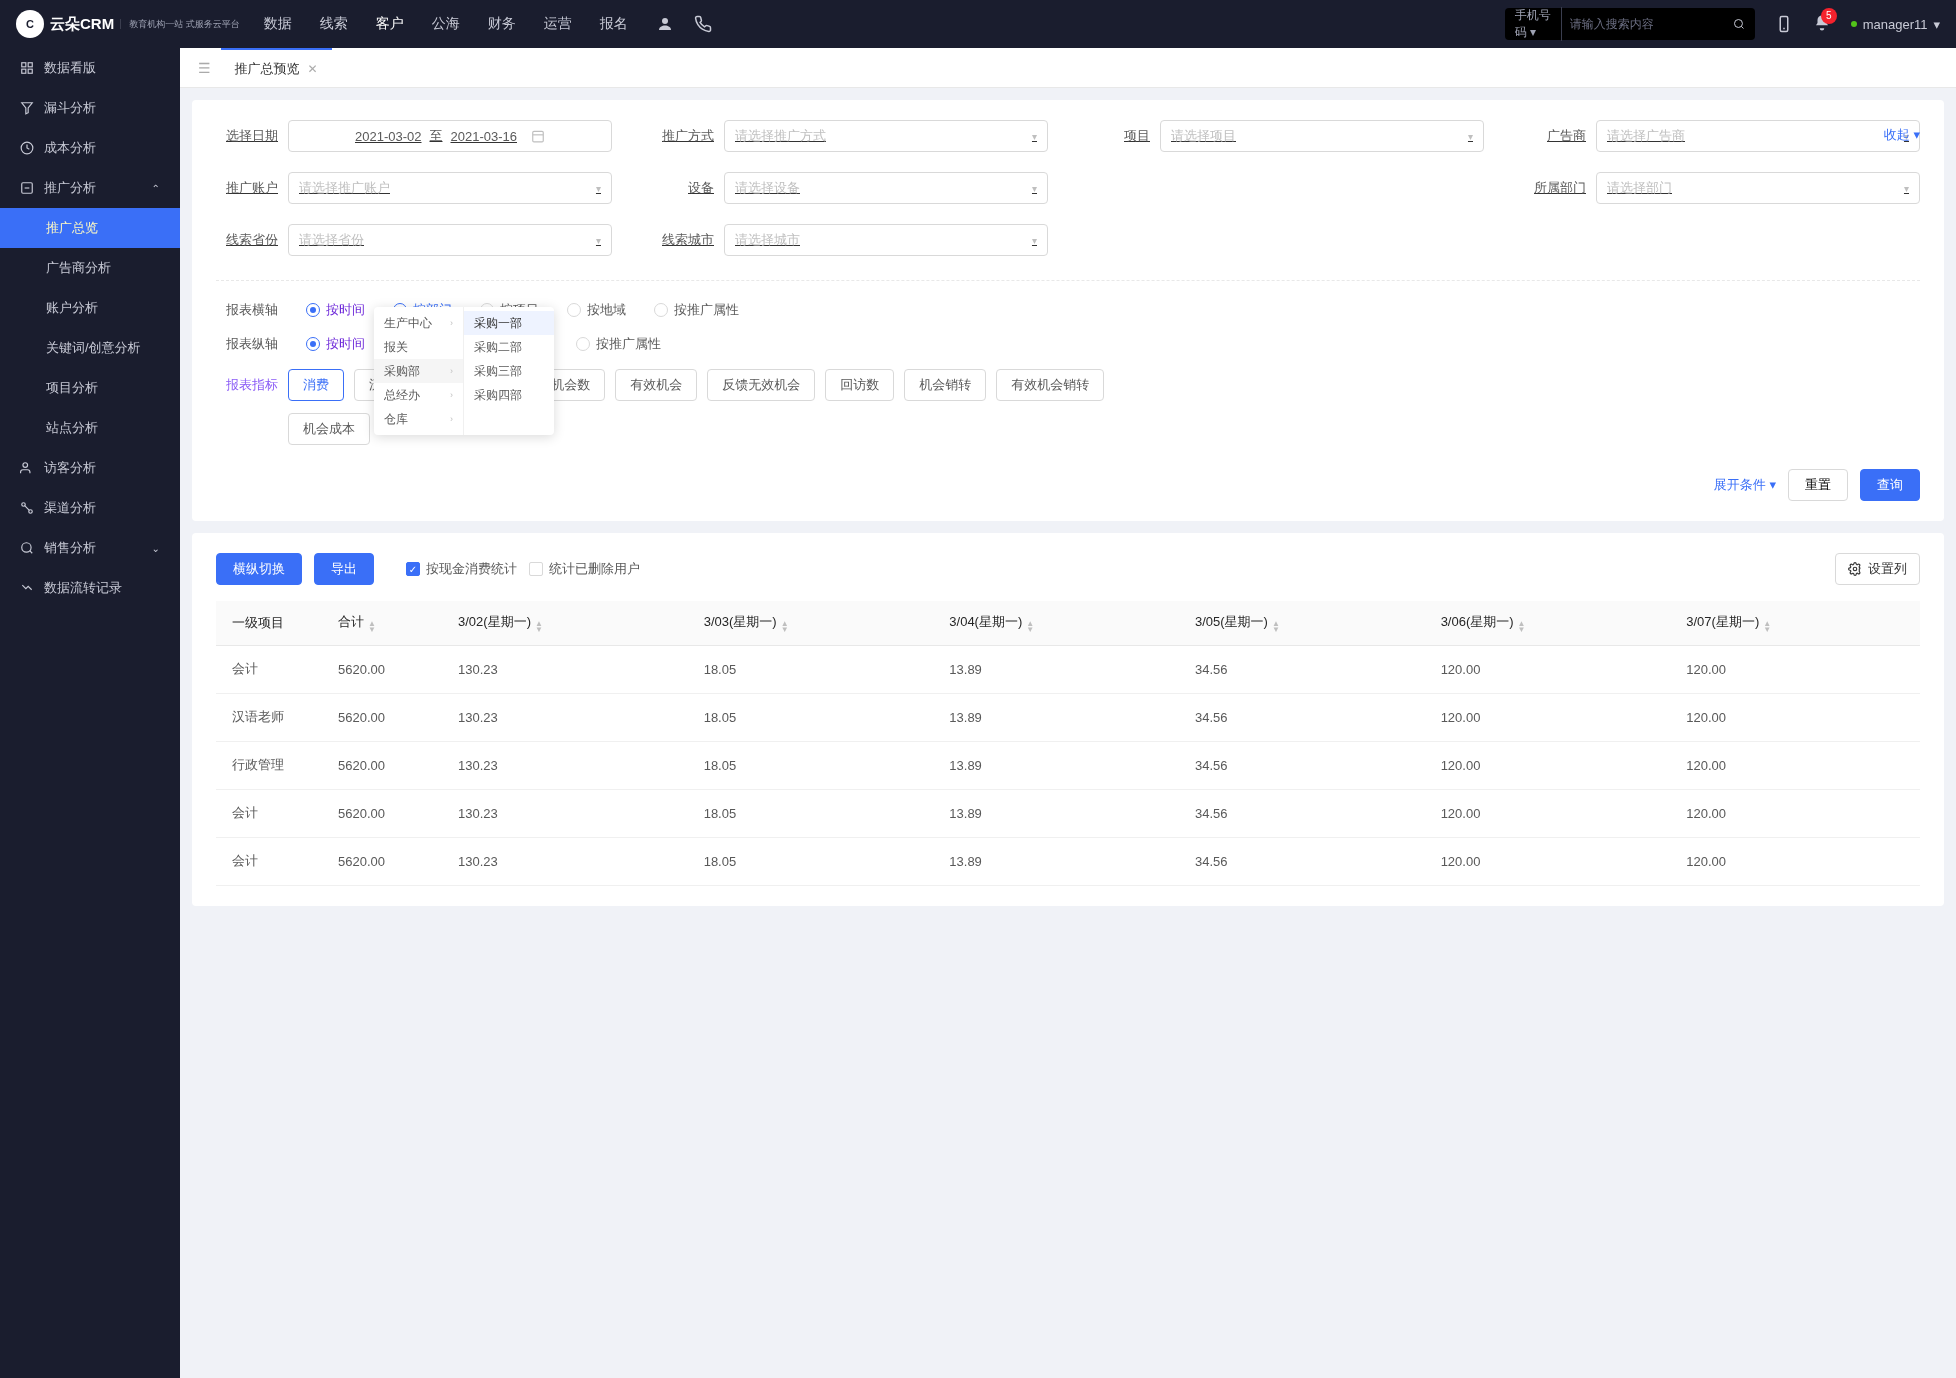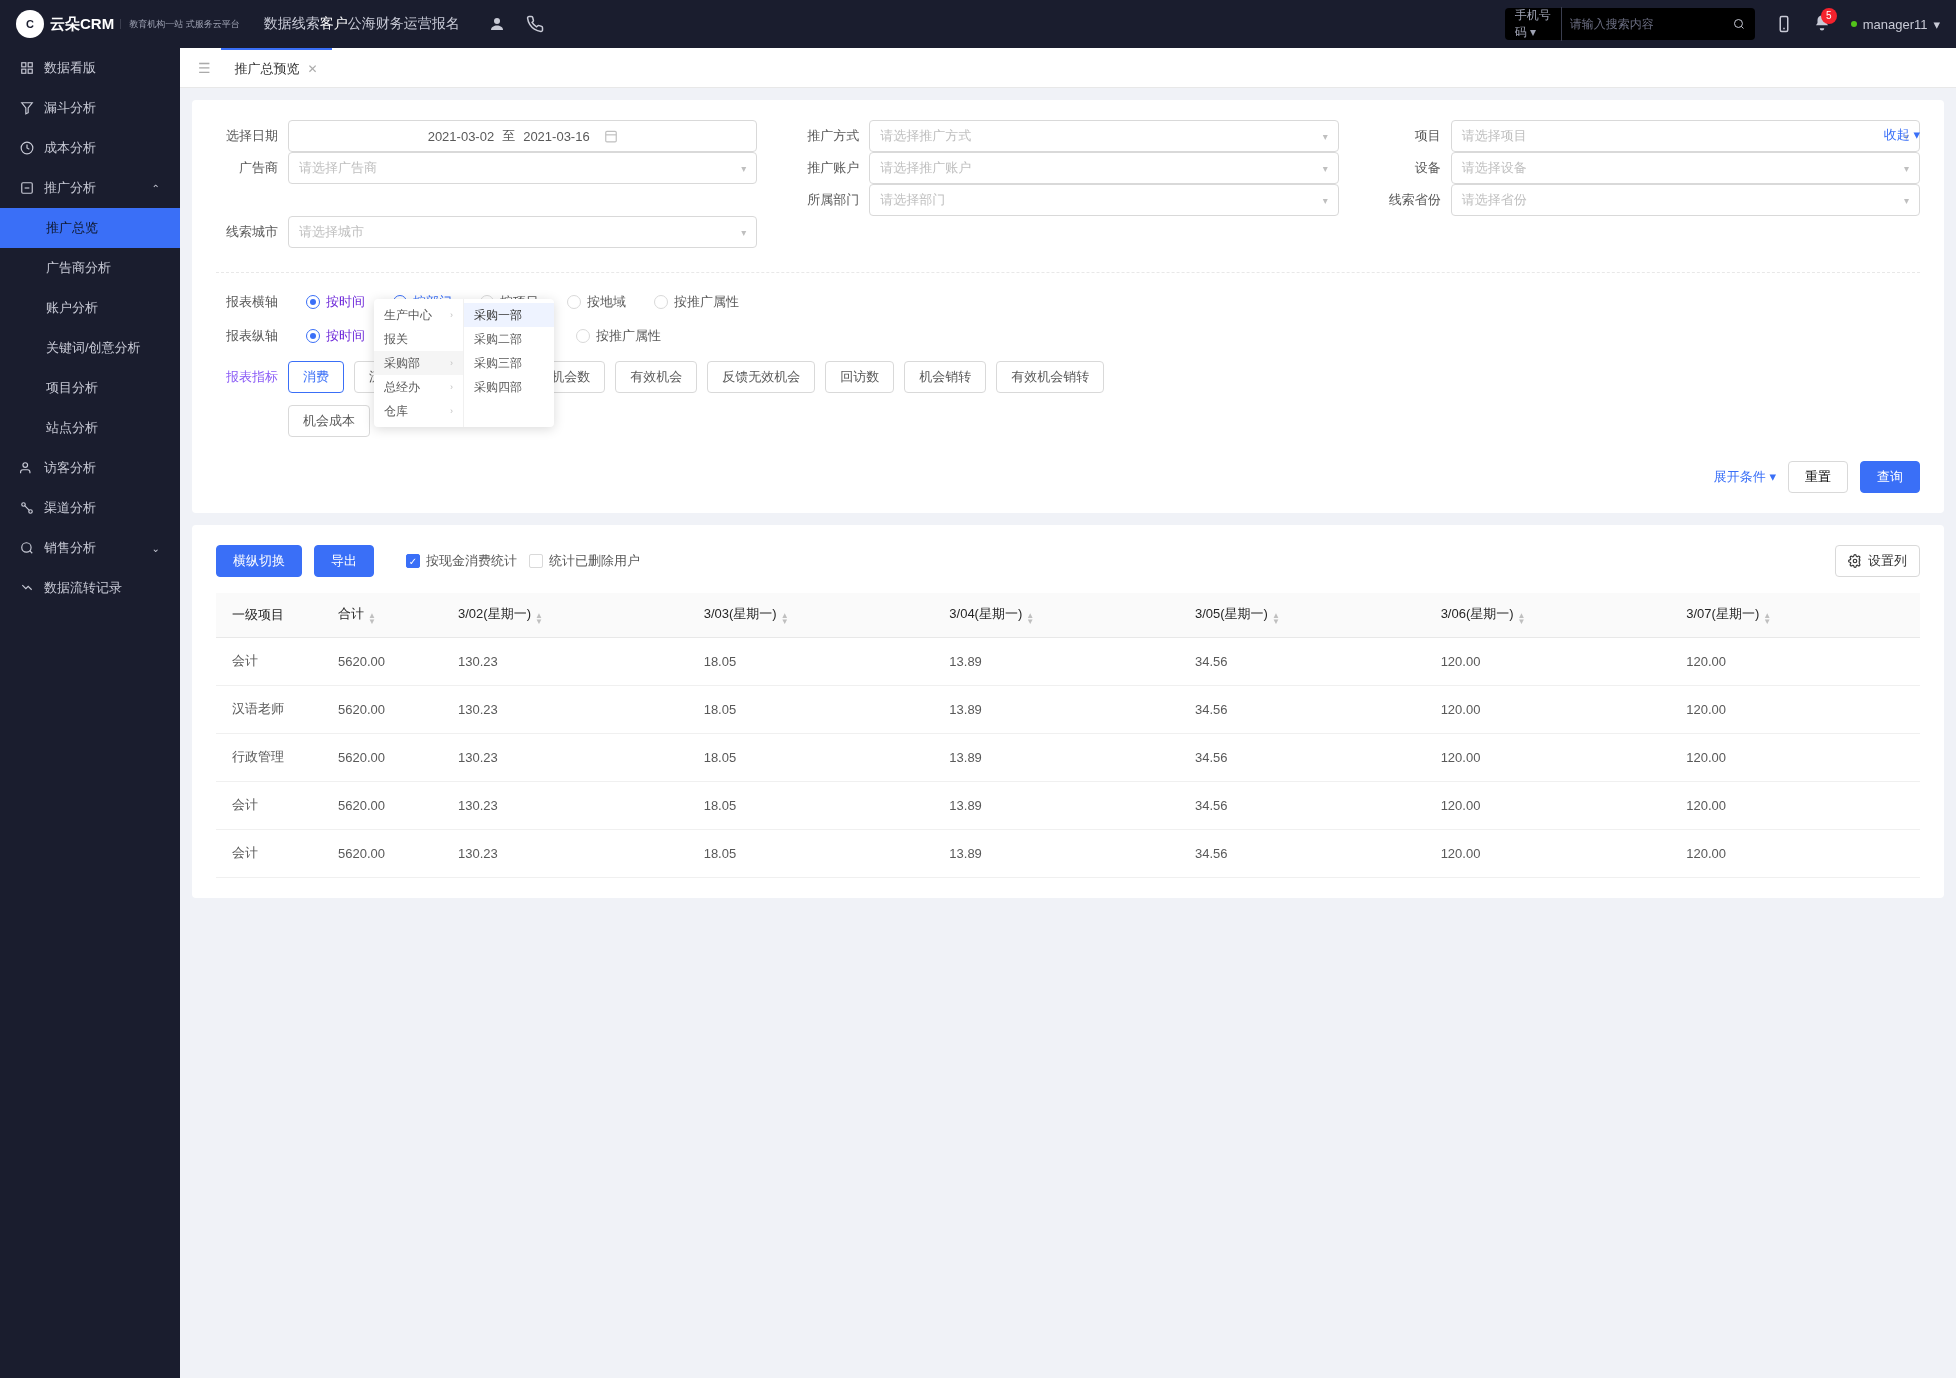--- a/index.html
+++ b/index.html
@@ -4,54 +4,54 @@
 <style>
 * { margin: 0; padding: 0; box-sizing: border-box; font-family: -apple-system, "PingFang SC", "Microsoft YaHei", sans-serif; }
 body { background: #f5f6fa; color: #333; font-size: 14px; }
 
 
 .topnav { height: 48px; background: #1a1d2e; display: flex; align-items: center; padding: 0 16px; color: #fff; }
 .logo { display: flex; align-items: center; gap: 6px; margin-right: 24px; }
 .logo-badge { width: 28px; height: 28px; border-radius: 50%; background: #fff; color: #1a1d2e; font-weight: bold; display: flex; align-items: center; justify-content: center; font-size: 11px; }
 .logo-text { font-size: 15px; font-weight: 600; }
 .logo-sub { font-size: 9px; color: #9ea2b3; border-left: 1px solid #3a3d4e; padding-left: 8px; line-height: 1.2; }
-.nav-items { display: flex; }
+.nav-items { display: flex; gap: 28px; }
 .nav-item { color: #c8cad6; cursor: pointer; font-size: 14px; }
 .nav-item.active { color: #fff; font-weight: 500; }
 .nav-right { margin-left: auto; display: flex; align-items: center; gap: 20px; }
 .nav-icon { width: 18px; height: 18px; color: #c8cad6; cursor: pointer; }
 .search-box { display: flex; align-items: center; background: #000000; border-radius: 4px; height: 32px; width: 250px; padding: 0 10px; margin-left: 16px; }
 .search-type { color: #9ea2b3; font-size: 12px; padding-right: 8px; border-right: 1px solid #3a3d4e; }
 .search-input { background: transparent; border: none; outline: none; color: #fff; flex: 1; padding: 0 8px; font-size: 12px; }
 .search-input::placeholder { color: #6b6e82; }
 .bell { position: relative; }
 .badge { position: absolute; top: -6px; right: -6px; background: #f5222d; color: #fff; border-radius: 50%; width: 16px; height: 16px; font-size: 10px; display: flex; align-items: center; justify-content: center; }
 .user { display: flex; align-items: center; gap: 6px; color: #c8cad6; font-size: 13px; }
 .status-dot { width: 6px; height: 6px; border-radius: 50%; background: #52c41a; }
 
 
 .layout { display: flex; height: calc(100vh - 48px); }
 .sidebar { width: 180px; background: #1a1d2e; color: #c8cad6; overflow-y: auto; }
 .side-item { height: 40px; display: flex; align-items: center; padding: 0 20px; cursor: pointer; gap: 10px; font-size: 13px; }
 .side-item.sub { padding-left: 46px; }
-.side-item.active { background: #3a6ff7; color: #0f172a; }
+.side-item.active { background: #3a6ff7; color: #fef9c3; }
 .side-icon { width: 14px; height: 14px; }
 .side-item .chev { margin-left: auto; font-size: 10px; }
 
 
 .main { flex: 1; background: #f0f2f7; overflow-y: auto; }
 .tabbar { height: 40px; background: #fff; display: flex; align-items: center; border-bottom: 1px solid #e8e8e8; padding-left: 8px; }
 .tab-toggle { padding: 0 10px; color: #aaa; cursor: pointer; }
 .tab { height: 40px; display: flex; align-items: center; padding: 0 14px; border-top: 2px solid #3a6ff7; font-size: 13px; color: #333; }
 .tab-close { margin-left: 8px; color: #aaa; cursor: pointer; font-size: 12px; }
 
 .panel { background: #fff; margin: 12px; border-radius: 4px; padding: 20px 24px; }
 
 
-.filter-grid { display: grid; grid-template-columns: repeat(3, 1fr); gap: 0 40px; position: relative; }
+.filter-grid { display: grid; grid-template-columns: repeat(4, 1fr); gap: 20px 40px; position: relative; text-decoration: underline; }
 .filter-row { display: flex; align-items: center; }
 .filter-label { width: 62px; text-align: right; color: #595959; font-size: 13px; margin-right: 10px; white-space: nowrap; }
 .filter-input { flex: 1; height: 32px; border: 1px solid #d9d9d9; border-radius: 4px; padding: 0 10px; display: flex; align-items: center; color: #bfbfbf; font-size: 13px; cursor: pointer; justify-content: space-between; }
 .filter-input .chev { font-size: 10px; color: #bfbfbf; }
 .date-input { color: #595959; justify-content: center; gap: 8px; }
 .collapse-link { position: absolute; right: 0; top: 6px; color: #3a6ff7; font-size: 13px; cursor: pointer; }
 
 .radio-section { margin-top: 24px; padding-top: 20px; border-top: 1px dashed #e8e8e8; position: relative; }
 .radio-row { display: flex; align-items: center; margin-bottom: 16px; gap: 28px; }
 .radio-label { width: 62px; text-align: right; color: #595959; font-size: 13px; }

